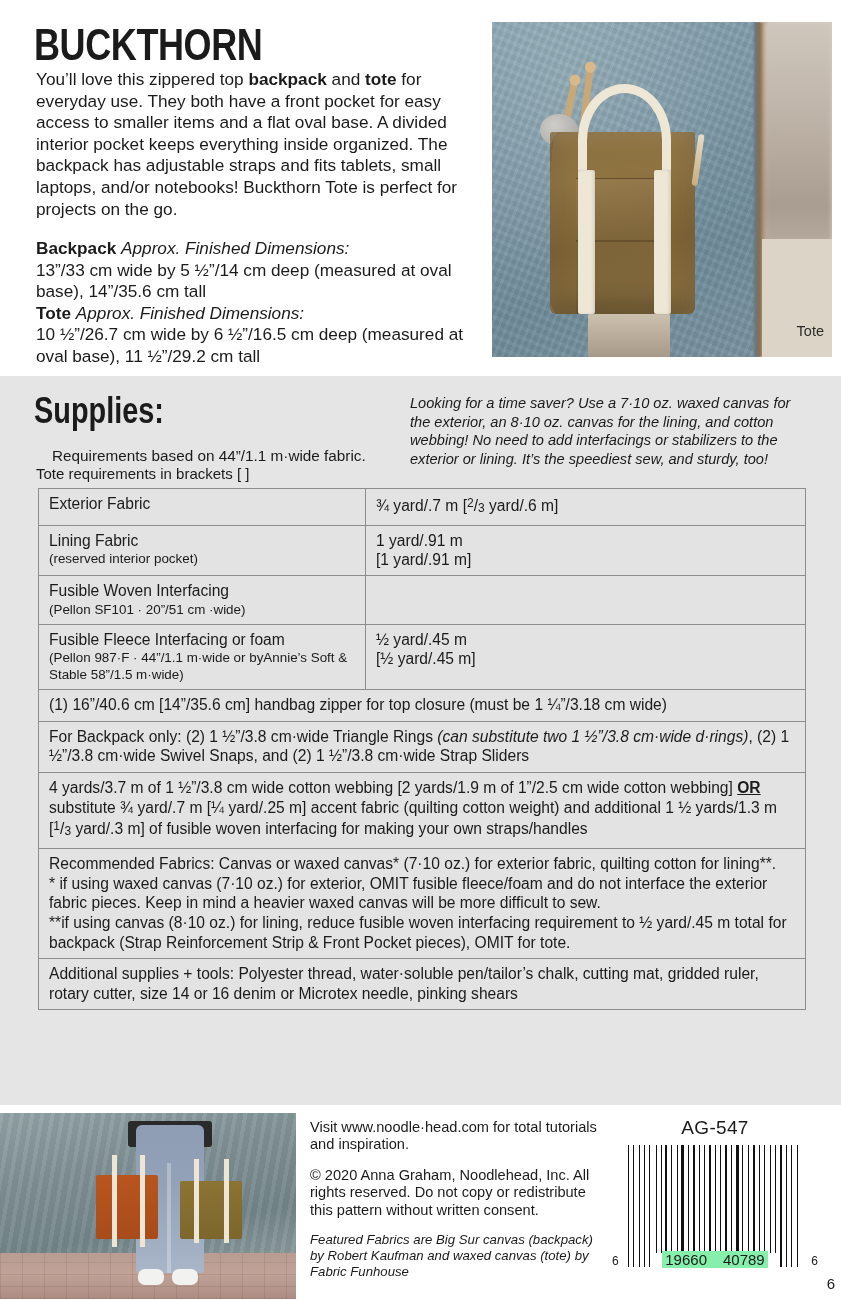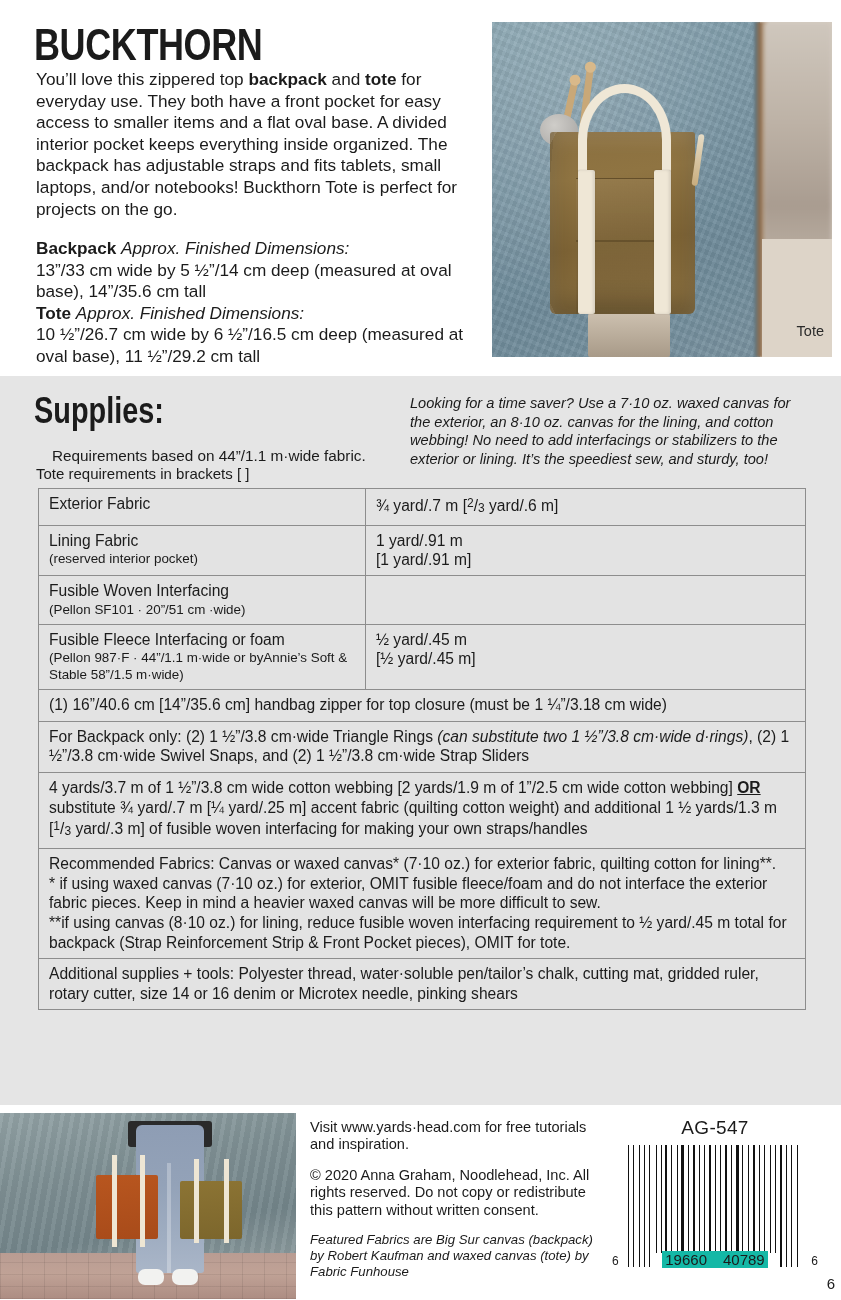--- a/index.html
+++ b/index.html
@@ -251,21 +251,21 @@
   .barcode-wrap { position: absolute; left: 610px; top: 12px; width: 210px; }
   .ag-code { font-size: 19px; text-align: center; letter-spacing: .3px; margin-bottom: 6px; }
   .bars { position: relative; height: 122px; margin: 0 18px; display: flex; align-items: flex-start; }
   .bar { background: #111; height: 122px; margin-right: 1.6px; }
   .bc-digits {
     position: absolute; bottom: -1px; left: 0; width: 100%;
     display: flex; justify-content: space-between; align-items: flex-end;
     font-size: 15px; padding: 0 2px;
   }
   .bc-side { font-size: 12px; }
-  .bc-mid { display: flex; gap: 16px; background: #14b8a6; padding: 0 3px; }
+  .bc-mid { display: flex; gap: 16px; background: #86efac; padding: 0 3px; }
   .page-num { position: absolute; right: 6px; bottom: 8px; font-size: 15px; }
 </style>
 </head>
 <body>
 
 <div class="page">
 
   <div class="top">
 
     <div class="title">BUCKTHORN</div>
@@ -357,21 +357,21 @@
       <div class="shoe shoe-r"></div>
       <div class="bag-rust"></div>
       <div class="bag-olive"></div>
       <div class="hstrap hs1"></div>
       <div class="hstrap hs2"></div>
       <div class="hstrap hs3"></div>
       <div class="hstrap hs4"></div>
     </div>
 
     <div class="foot-text">
-      <div class="foot-p">Visit www.yards·head.com for free tutorials and inspiration.</div>
+      <div class="foot-p">Visit www.noodle·head.com for total tutorials and inspiration.</div>
       <div class="foot-p">© 2020 Anna Graham, Noodlehead, Inc. All rights reserved. Do not copy or redistribute this pattern without written consent.</div>
       <div class="foot-credit">Featured Fabrics are Big Sur canvas (backpack) by Robert Kaufman and waxed canvas (tote) by Fabric Funhouse</div>
     </div>
 
     <div class="barcode-wrap">
       <div class="ag-code">AG-547</div>
       <div class="bars" id="barcode-bars">
           <div class="bar" style="width: 2px;"></div>
           <div class="bar" style="width: 1px; background: transparent;"></div>
           <div class="bar" style="width: 1px;"></div>

